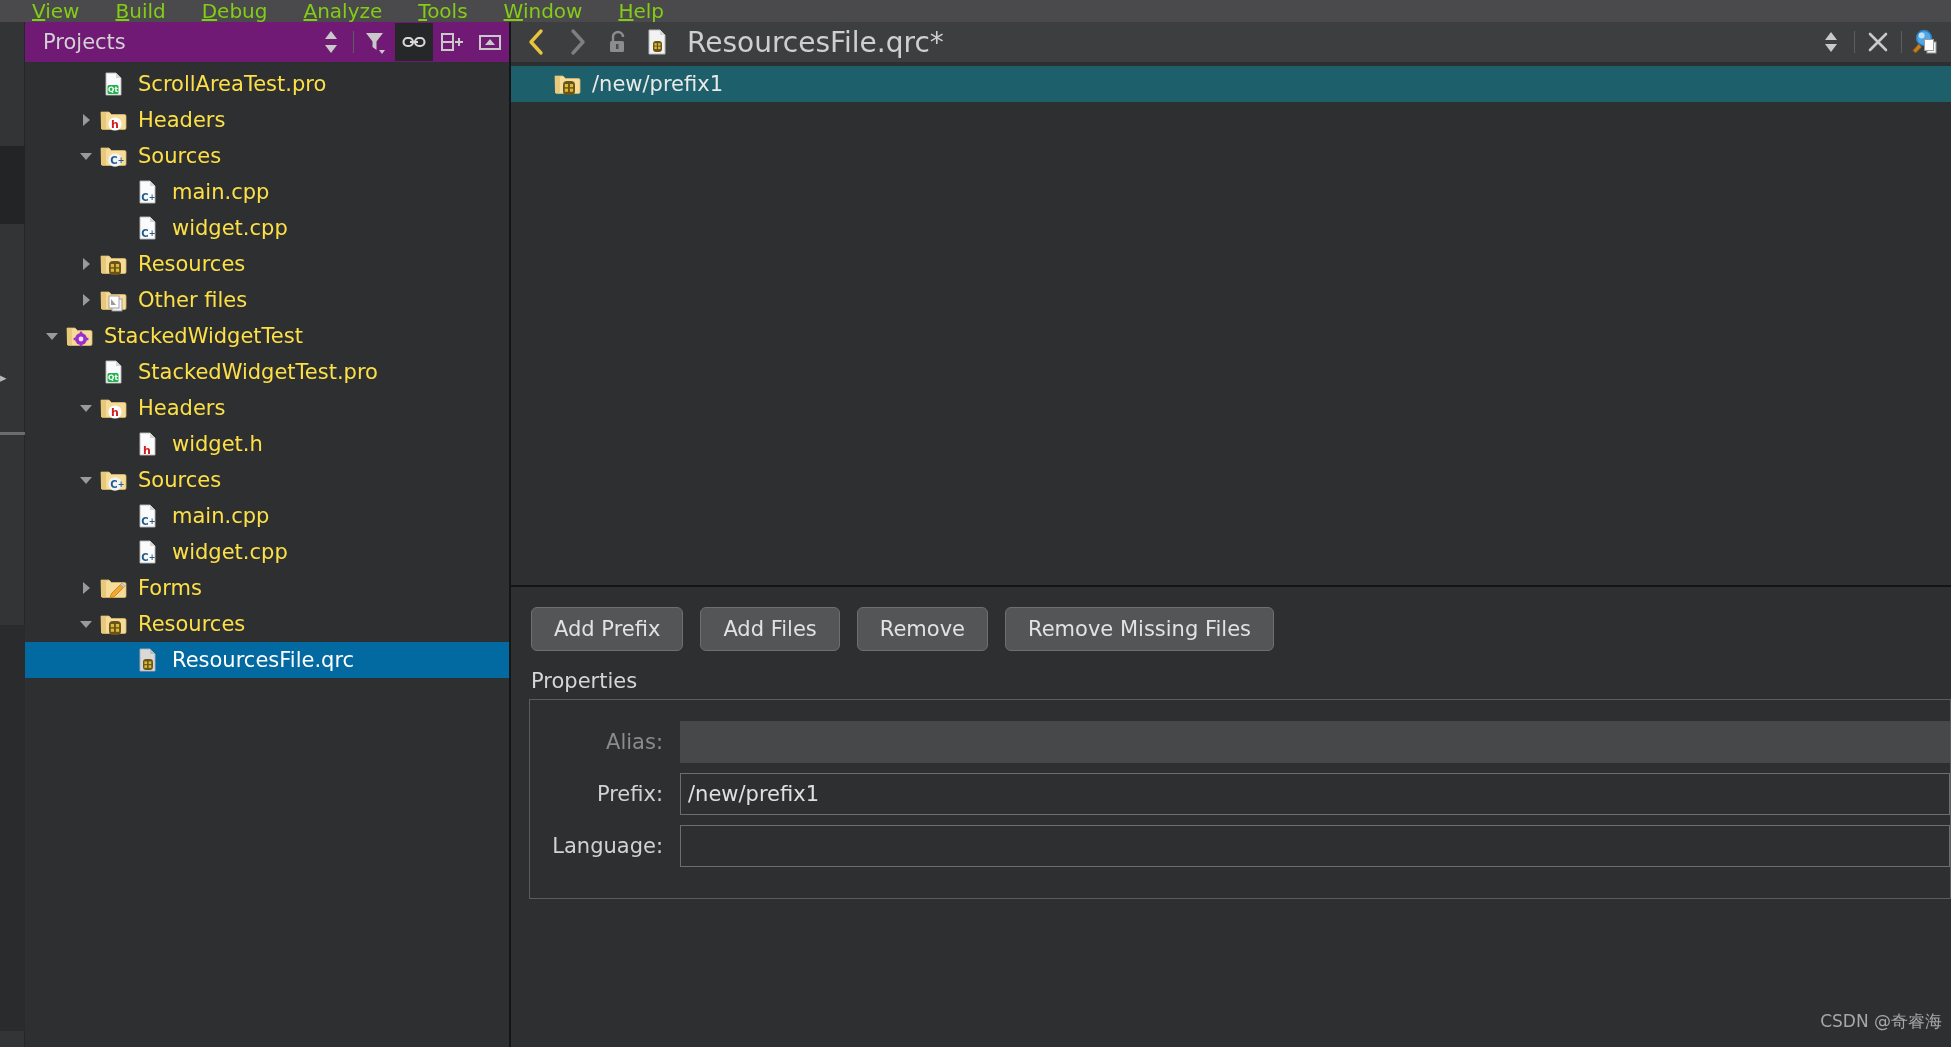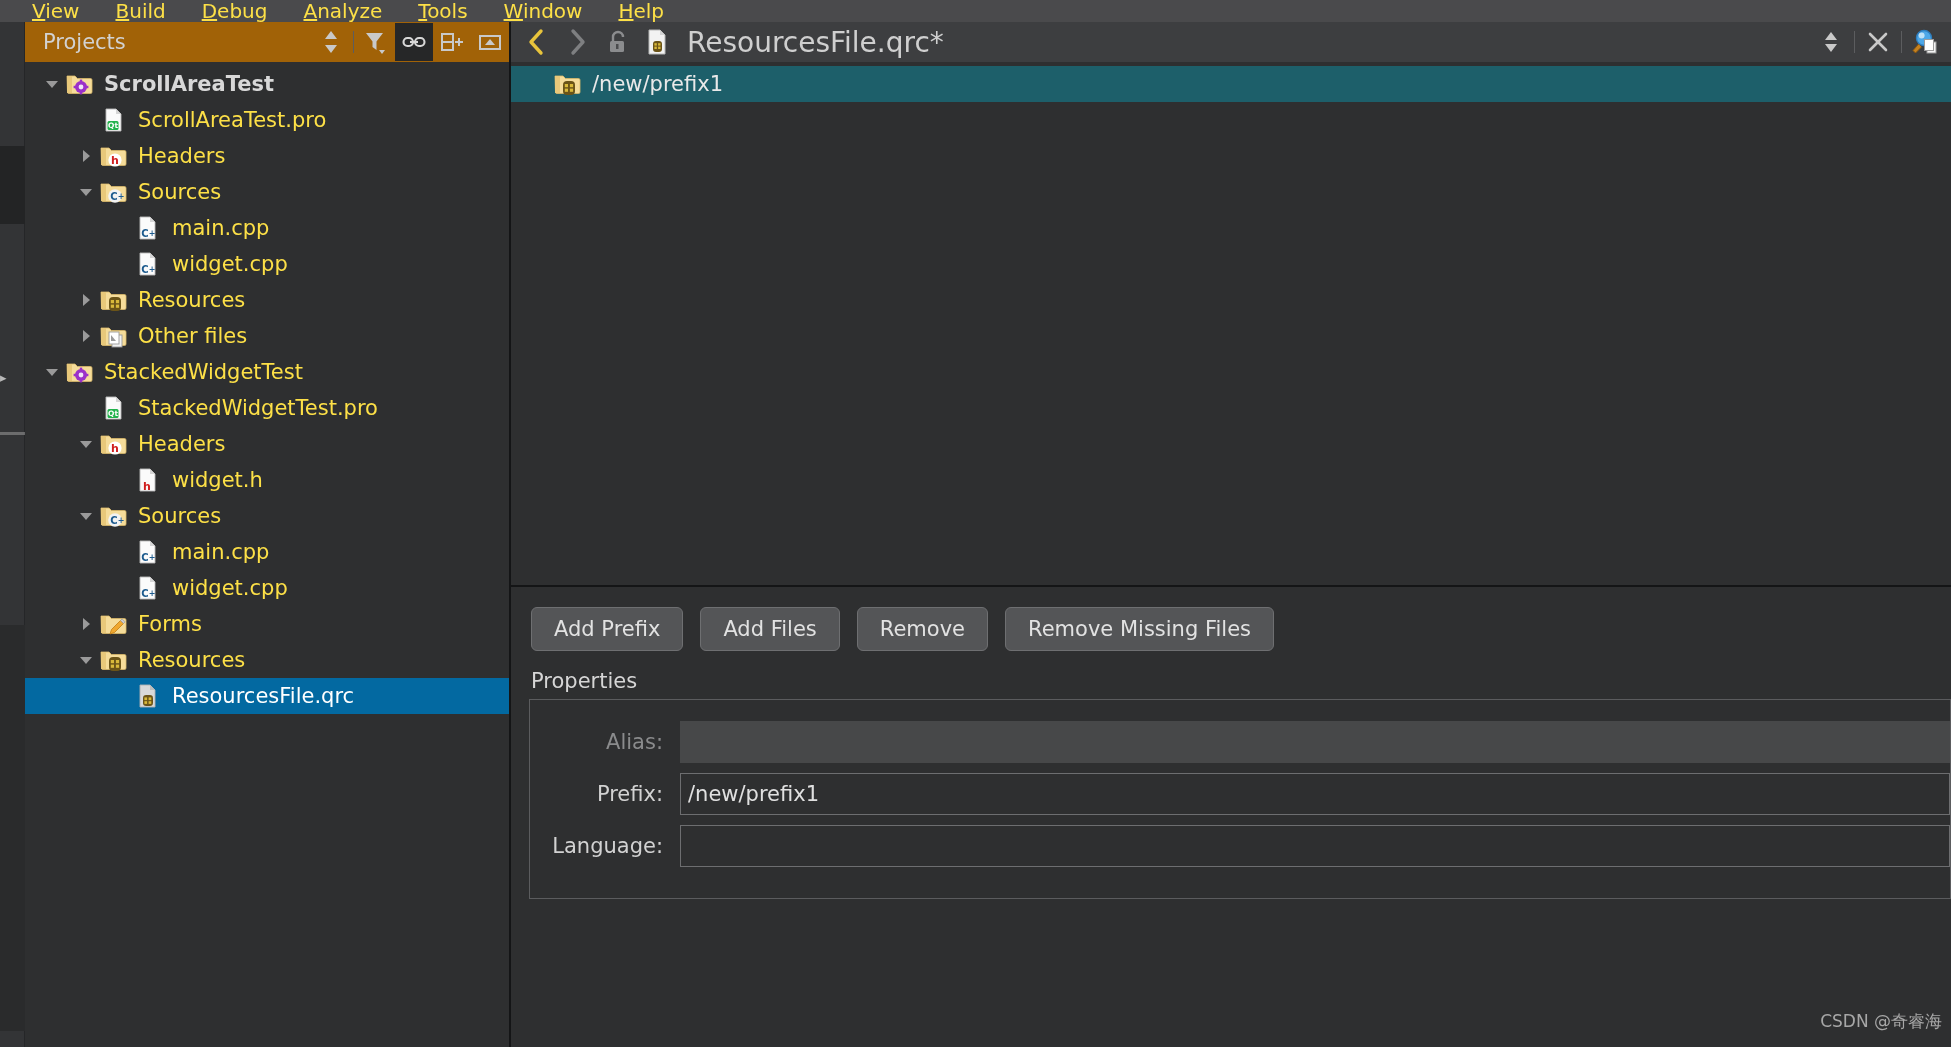--- a/index.html
+++ b/index.html
@@ -13,21 +13,21 @@
 
   
   .menubar {
     position: absolute; top: 0; left: 0; width: 1951px; height: 22px;
     background: #4a4a4c;
     display: flex; align-items: flex-end;
     padding-left: 14px;
     overflow: hidden;
   }
   .menubar .mi {
-    font-size: 20px; color: #fde047; padding: 0 18px;
+    font-size: 20px; color: #84cc16; padding: 0 18px;
     line-height: 22px; white-space: nowrap;
   }
   .menubar .mi u { text-decoration: underline; }
 
   
   .left-edge {
     position: absolute; top: 22px; left: 0; width: 25px; height: 1025px;
     background: #333436;
     border-right: 1px solid #252628;
   }
@@ -48,21 +48,21 @@
     color: #b9b9b9; font-size: 13px; line-height: 12px;
   }
 
   
   .dock {
     position: absolute; top: 22px; left: 25px; width: 484px; height: 1025px;
     background: #2e2f30;
   }
   .dock-head {
     position: absolute; top: 0; left: 0; width: 484px; height: 40px;
-    background: #a16207;
+    background: #701a75;
     display: flex; align-items: center;
   }
   .dock-title {
     font-size: 21px; color: #d2d2d2; padding-left: 18px; flex: 1;
     white-space: nowrap;
   }
   .dock-btn {
     width: 38px; height: 38px;
     display: flex; align-items: center; justify-content: center;
     color: #c9c9c9;
@@ -206,41 +206,20 @@
     </div>
     <div class="dock-btn">
       <svg width="26" height="26" viewBox="0 0 26 26">
         <rect x="3" y="7" width="20" height="13" fill="none" stroke="#c9c9c9" stroke-width="2"></rect>
         <path d="M13 10 L18 16 L8 16 Z" fill="#c9c9c9"></path>
       </svg>
     </div>
   </div>
 
   <div class="tree" id="tree">
-      <div class="row bold">
-        <div style="width: 14px;"></div>
-        <div class="tw">
-          <svg width="16" height="16" viewBox="0 0 16 16">
-            <path d="M2 5 L14 5 L8 12 Z" fill="#9a9a9a"></path>
-          </svg>
-        </div>
-        <div class="ico"><svg width="30" height="26" viewBox="0 0 30 26">
-            <path d="M2 5 h8 l2.5 2.5 h13 a1.5 1.5 0 0 1 1.5 1.5 v12 a1.5 1.5 0 0 1 -1.5 1.5 h-21.5 a1.5 1.5 0 0 1 -1.5 -1.5 z" fill="#f5dc9a" stroke="#d9b96a" stroke-width="0.8"></path>
-            <path d="M2 5 h5 v17 h-5 z" fill="#e8c87a"></path>
-            <circle cx="16" cy="16" r="6" fill="#9b30c9"></circle>
-            <circle cx="16" cy="16" r="2.4" fill="#f0e4f7"></circle>
-            <g fill="#9b30c9">
-              <rect x="14.8" y="8.6" width="2.4" height="3"></rect>
-              <rect x="14.8" y="20.4" width="2.4" height="3"></rect>
-              <rect x="8.6" y="14.8" width="3" height="2.4"></rect>
-              <rect x="20.4" y="14.8" width="3" height="2.4"></rect>
-            </g>
-          </svg></div>
-        <div class="lbl">ScrollAreaTest</div>
-      </div>
       <div class="row">
         <div style="width: 48px;"></div>
         <div class="tw"></div>
         <div class="ico"><svg width="30" height="26" viewBox="0 0 30 26">
             <path d="M7 2 h10 l5 5 v17 h-15 z" fill="#fbfbfb" stroke="#b9b9b9" stroke-width="0.9"></path>
             <path d="M17 2 v5 h5 z" fill="#d6d6d6"></path>
             <rect x="8.5" y="14" width="11" height="9" rx="1.5" fill="#22b24c"></rect>
             <text x="14" y="21.3" font-size="7.5" font-weight="bold" fill="#ffffff" text-anchor="middle" font-family="DejaVu Sans">Qt</text>
           </svg></div>
         <div class="lbl">ScrollAreaTest.pro</div>

